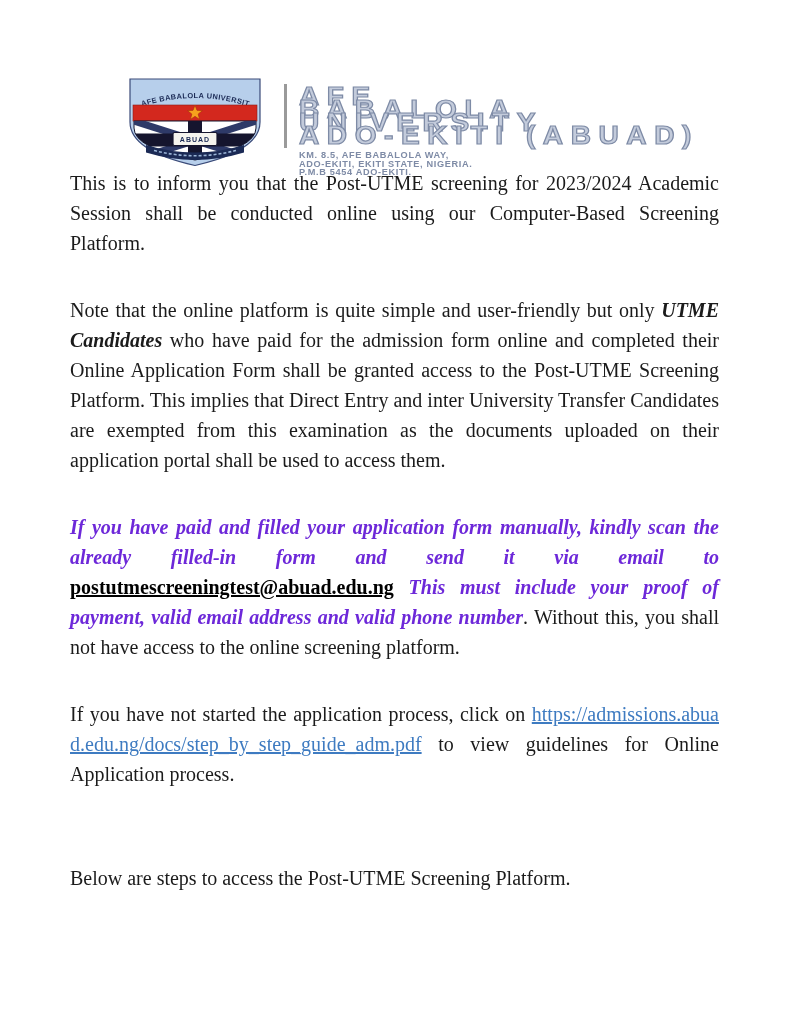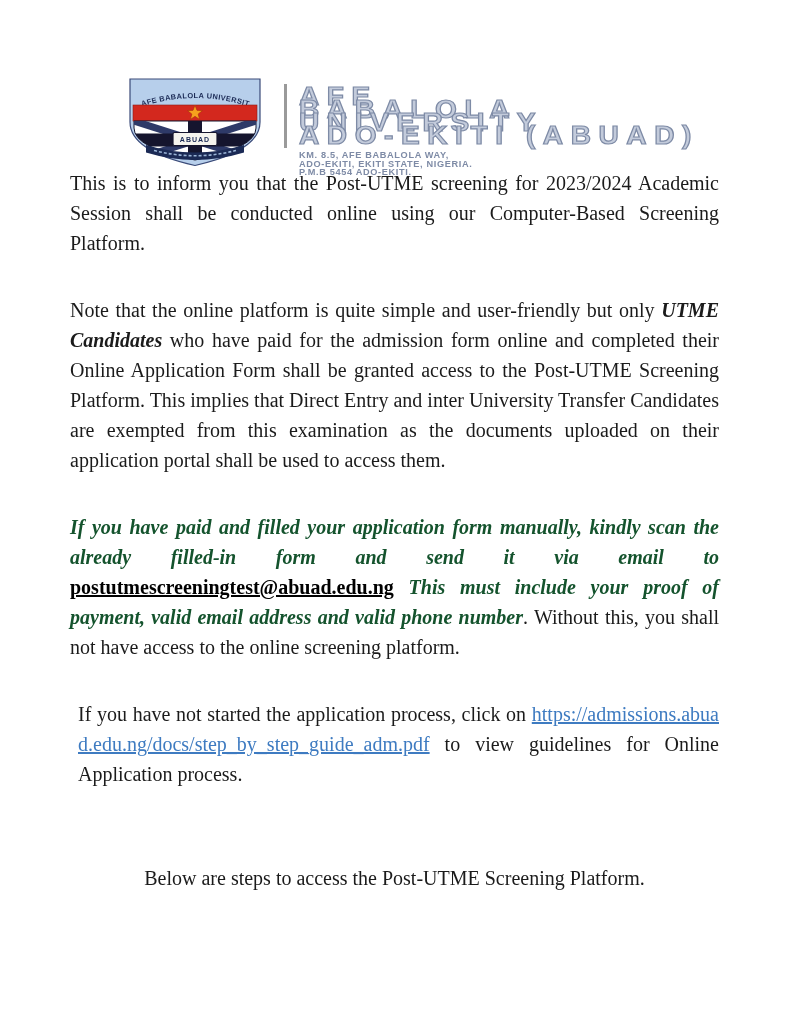--- a/index.html
+++ b/index.html
@@ -69,36 +69,36 @@
   }
   
   p.body-par {
     font-size: 20px;
     line-height: 30px;
     text-align: justify;
     margin-bottom: 37px;
   }
   .seg-bold { font-weight: 400; }
   .seg-bold-italic { font-weight: 700; font-style: italic; }
-  .red-bi { color: #14532d; font-weight: 700; font-style: italic; margin-top: 28px; }
+  .red-bi { color: #6d28d9; font-weight: 700; font-style: italic; margin-top: 28px; }
   a.email-link {
     color: #000000;
     font-weight: 700;
     font-style: normal;
     text-decoration: underline;
     cursor: pointer;
   }
   a.url-link {
     color: #3E7BC1;
     text-decoration: underline;
     cursor: pointer;
     word-break: break-all;
   }
-  p.par-apply { margin-bottom: 74px; margin-left: 8px; }
-  p.par-closing { margin-bottom: 12px; text-align: center; }
+  p.par-apply { margin-bottom: 74px; }
+  p.par-closing { margin-bottom: 12px; text-align: left; }
 </style>
 </head>
 <body>
 
 <div class="page">
   <div class="content">
 
     <header class="logo-row">
 
       <svg class="crest-svg" width="150" height="92" viewBox="0 0 150 92" xmlns="http://www.w3.org/2000/svg">

